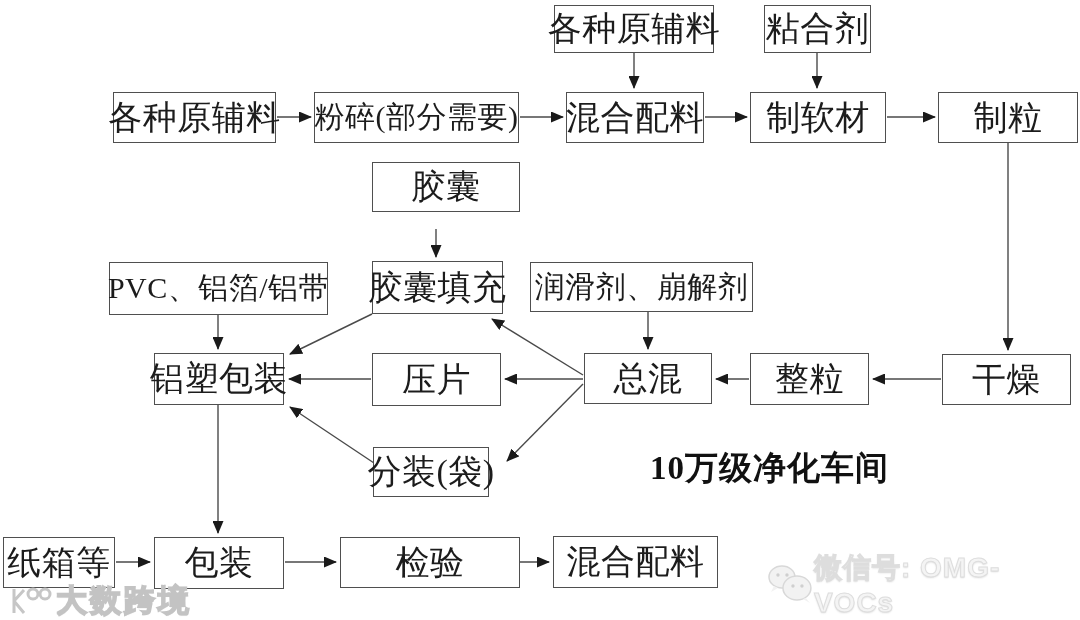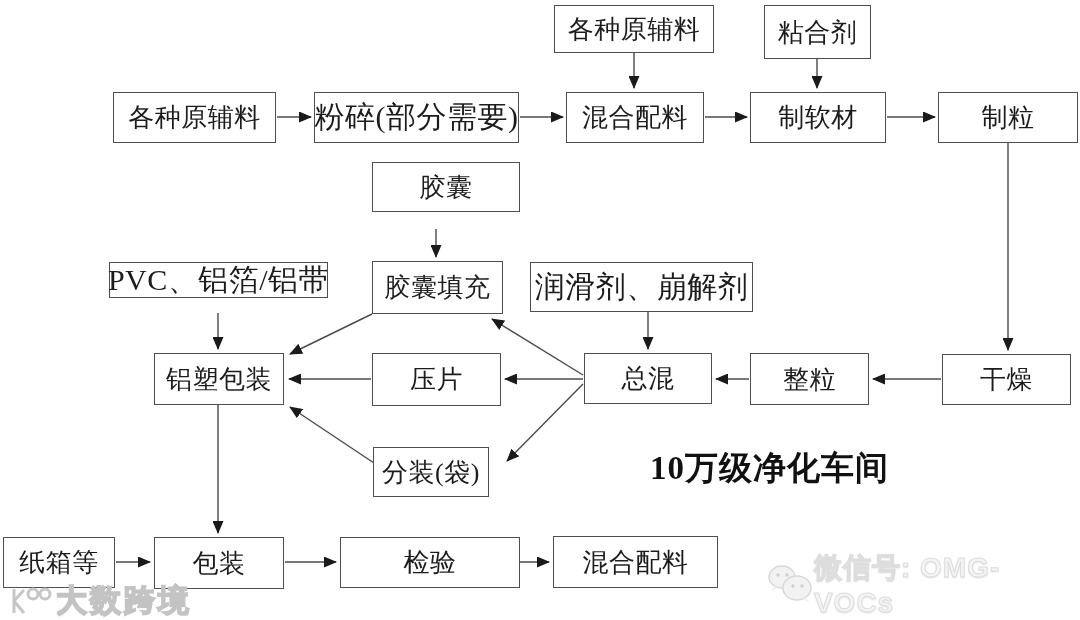--- a/index.html
+++ b/index.html
@@ -5,21 +5,21 @@
   html,body{margin:0;padding:0;background:#ffffff;}
   #stage{
     position:relative;width:1080px;height:620px;background:#ffffff;overflow:hidden;
     font-family:"Liberation Serif","DejaVu Serif",serif;
   }
   .node{
     position:absolute;
     border:1.5px solid #4f4f4f;
     background:#ffffff;
     display:flex;align-items:center;justify-content:center;
-    font-size:26px;color:#1c1c1c;
+    font-size:34px;color:#1c1c1c;
     white-space:nowrap;box-sizing:border-box;
     letter-spacing:0.5px;
   }
   .node.small{font-size:30px;}
   #arrows{position:absolute;left:0;top:0;pointer-events:none;}
   #annotation{
     position:absolute;left:650px;top:446px;width:250px;
     font-size:33px;font-weight:bold;color:#111111;
     letter-spacing:1px;white-space:nowrap;
   }
@@ -75,35 +75,35 @@
       <line x1="374" y1="463" x2="290" y2="407" marker-end="url(#ah)"></line>
     </g>
   </svg>
 
   <div class="node" style="left:113px;top:92px;width:163px;height:51px">各种原辅料</div>
 
   <div class="node small" style="left:314px;top:92px;width:205px;height:51px">粉碎(部分需要)</div>
 
   <div class="node" style="left:554px;top:5px;width:160px;height:48px">各种原辅料</div>
 
-  <div class="node" style="left:764px;top:5px;width:107px;height:54px">粘合剂</div>
+  <div class="node" style="left:764px;top:5px;width:107px;height:48px">粘合剂</div>
 
   <div class="node" style="left:566px;top:92px;width:138px;height:51px">混合配料</div>
 
   <div class="node" style="left:750px;top:92px;width:136px;height:51px">制软材</div>
 
   <div class="node" style="left:938px;top:92px;width:140px;height:51px">制粒</div>
 
   <div class="node" style="left:372px;top:162px;width:148px;height:50px">胶囊</div>
 
   <div class="node" style="left:372px;top:261px;width:131px;height:53px">胶囊填充</div>
 
   <div class="node small" style="left:530px;top:262px;width:223px;height:50px">润滑剂、崩解剂</div>
 
-  <div class="node small" style="left:109px;top:262px;width:219px;height:36px">PVC、铝箔/铝带</div>
+  <div class="node small" style="left:109px;top:262px;width:219px;height:53px">PVC、铝箔/铝带</div>
 
   <div class="node" style="left:154px;top:353px;width:130px;height:52px">铝塑包装</div>
 
   <div class="node" style="left:372px;top:353px;width:129px;height:53px">压片</div>
 
   <div class="node" style="left:584px;top:353px;width:128px;height:51px">总混</div>
 
   <div class="node" style="left:750px;top:353px;width:119px;height:52px">整粒</div>
 
   <div class="node" style="left:942px;top:354px;width:129px;height:51px">干燥</div>

